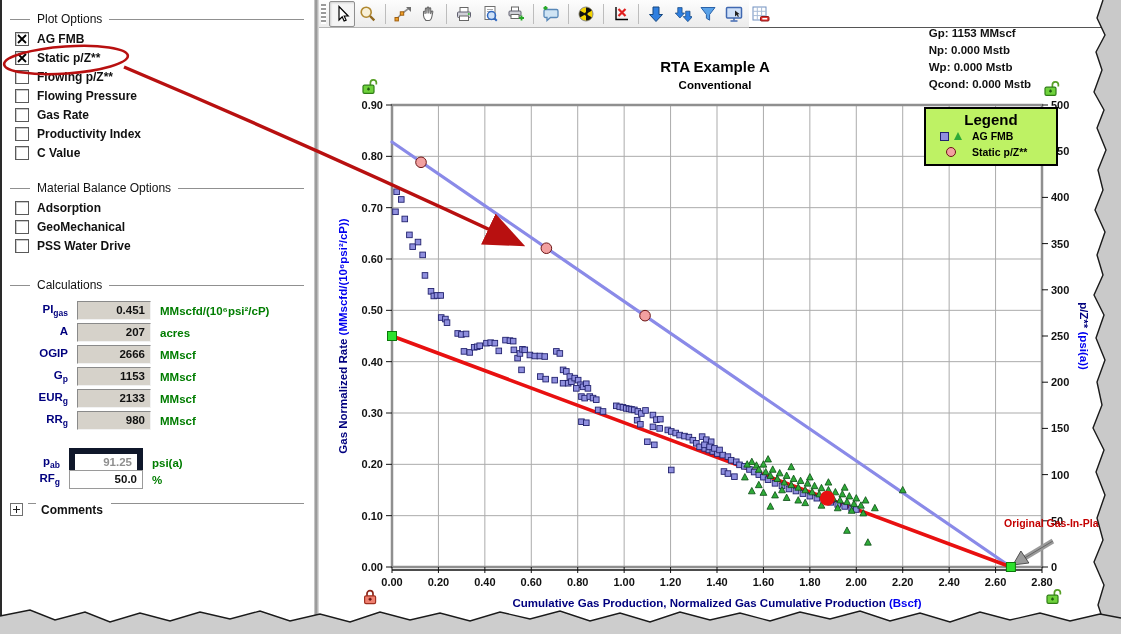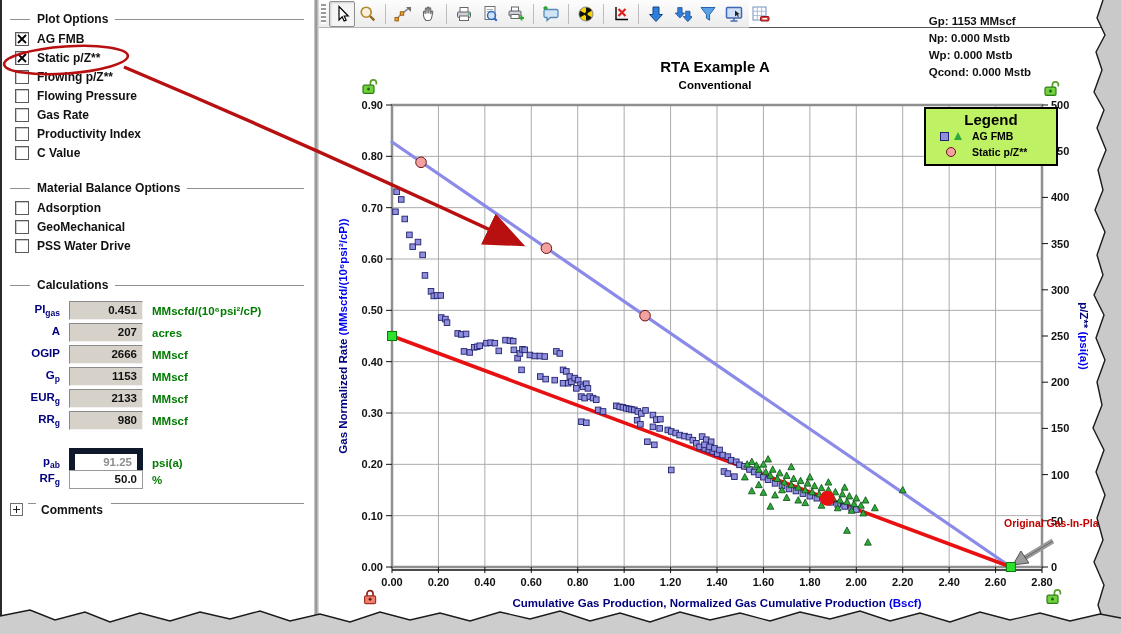--- a/index.html
+++ b/index.html
@@ -7,21 +7,21 @@
         font-family:"Liberation Sans","DejaVu Sans",sans-serif;}
   .page-border-left{position:absolute;left:0;top:0;width:2px;height:634px;background:#2a2a2a;z-index:5;}
 
   
   .left-panel{position:absolute;left:2px;top:0;width:312px;height:634px;background:#fff;z-index:4;}
   .panel-divider{position:absolute;left:314px;top:0;width:5px;height:634px;
                  background:linear-gradient(90deg,#d8d8d8,#8a8a8a 40%,#e8e8e8);z-index:4;}
   .group-header{display:flex;align-items:center;margin:0 10px 0 8px;}
   .group-header .hl{height:1px;background:#909090;flex:0 0 20px;}
   .group-header .hr{height:1px;background:#909090;flex:1;}
-  .group-header .gt{font-size:12px;font-weight:bold;color:#111;padding:0 7px;white-space:nowrap;}
+  .group-header .gt{font-size:12px;font-weight:normal;color:#111;padding:0 7px;white-space:nowrap;}
   .cbrow{display:flex;align-items:center;margin:5px 0 5px 13px;height:14px;cursor:default;}
   .cbox{width:12px;height:12px;background:#fff;border:1px solid #5a5a5a;
         box-shadow:inset 1px 1px 0 #c9c9c9;margin-right:8px;position:relative;flex:0 0 12px;}
   .cbox svg{position:absolute;left:1px;top:1px;}
   .cblabel{font-size:12px;font-weight:bold;color:#111;white-space:nowrap;}
   .calc-row{display:grid;grid-template-columns:52px 74px auto;column-gap:9px;align-items:center;
             margin:3px 0 3px 6px;height:19px;}
   .calc-label{font-size:11.5px;font-weight:bold;color:#00007e;text-align:right;white-space:nowrap;}
   .calc-label sub{font-size:8.5px;}
   .vbox{height:17px;line-height:17px;font-size:11.5px;font-weight:bold;color:#111;text-align:right;
@@ -44,21 +44,21 @@
   .grip{width:5px;height:20px;margin:0 3px 0 2px;
         background:repeating-linear-gradient(#9a9a9a 0 2px,#fff 2px 4px);flex:0 0 5px;}
   .tbtn{width:24px;height:24px;display:flex;align-items:center;justify-content:center;
         border:1px solid transparent;border-radius:2px;}
   .tbtn.pressed{border:1px solid #8f8f8f;background:#f5f5f5;box-shadow:inset 1px 1px 2px #cfcfcf;}
   .tsep{width:1px;height:20px;background:#bdbdbd;margin:0 4px;}
 
   
   .chart-panel{position:absolute;left:319px;top:27px;width:802px;height:607px;background:#fff;z-index:1;}
   .hdr-left{position:absolute;left:385px;top:31px;font-size:11.5px;font-weight:bold;color:#111;line-height:17px;z-index:3;}
-  .hdr-right{position:absolute;right:90px;top:13px;text-align:left;font-size:11.5px;font-weight:bold;color:#111;line-height:17px;z-index:3;}
+  .hdr-right{position:absolute;right:90px;top:25px;text-align:left;font-size:11.5px;font-weight:bold;color:#111;line-height:17px;z-index:3;}
   .chart-title{position:absolute;left:565px;top:58px;width:300px;text-align:center;font-size:15px;font-weight:bold;color:#000;z-index:3;}
   .chart-subtitle{position:absolute;left:565px;top:79px;width:300px;text-align:center;font-size:11.5px;font-weight:bold;color:#000;z-index:3;}
   .lock{position:absolute;z-index:6;}
   .legend-box{position:absolute;left:924px;top:107px;width:122px;background:#bef264;border:2px solid #000;z-index:20;padding:2px 4px 4px 4px;}
   .legend-title{text-align:center;font-size:15px;font-weight:bold;color:#000;}
   .legend-row{display:grid;grid-template-columns:42px 1fr;align-items:center;height:16px;}
   .legend-marks{display:flex;align-items:center;justify-content:center;gap:5px;}
   .legend-label{font-size:10.5px;font-weight:bold;color:#000;}
   .mk-square{width:7px;height:7px;background:#8f8fde;border:1px solid #22226e;}
   .mk-triangle{width:0;height:0;border-left:4.5px solid transparent;border-right:4.5px solid transparent;border-bottom:8px solid #2eaa38;}
@@ -140,21 +140,21 @@
           <span class="cblabel">PSS Water Drive</span>
         </div>
       </div>
 
     <div style="height:20px"></div>
     <div class="group-header">
       <div class="hl"></div>
         <div class="gt">Calculations</div>
         <div class="hr"></div>
     </div>
-    <div id="calc-rows" style="margin-top:9px;">
+    <div id="calc-rows" style="margin-top:9px;padding-left:8px;">
         <div class="calc-row">
           <div class="calc-label"><span>PI</span><sub>gas</sub></div>
           <div class="vbox">0.451</div>
           <div class="calc-unit">MMscfd/(10⁶psi²/cP)</div>
         </div>
         <div class="calc-row">
           <div class="calc-label"><span>A</span><sub></sub></div>
           <div class="vbox">207</div>
           <div class="calc-unit">acres</div>
         </div>

